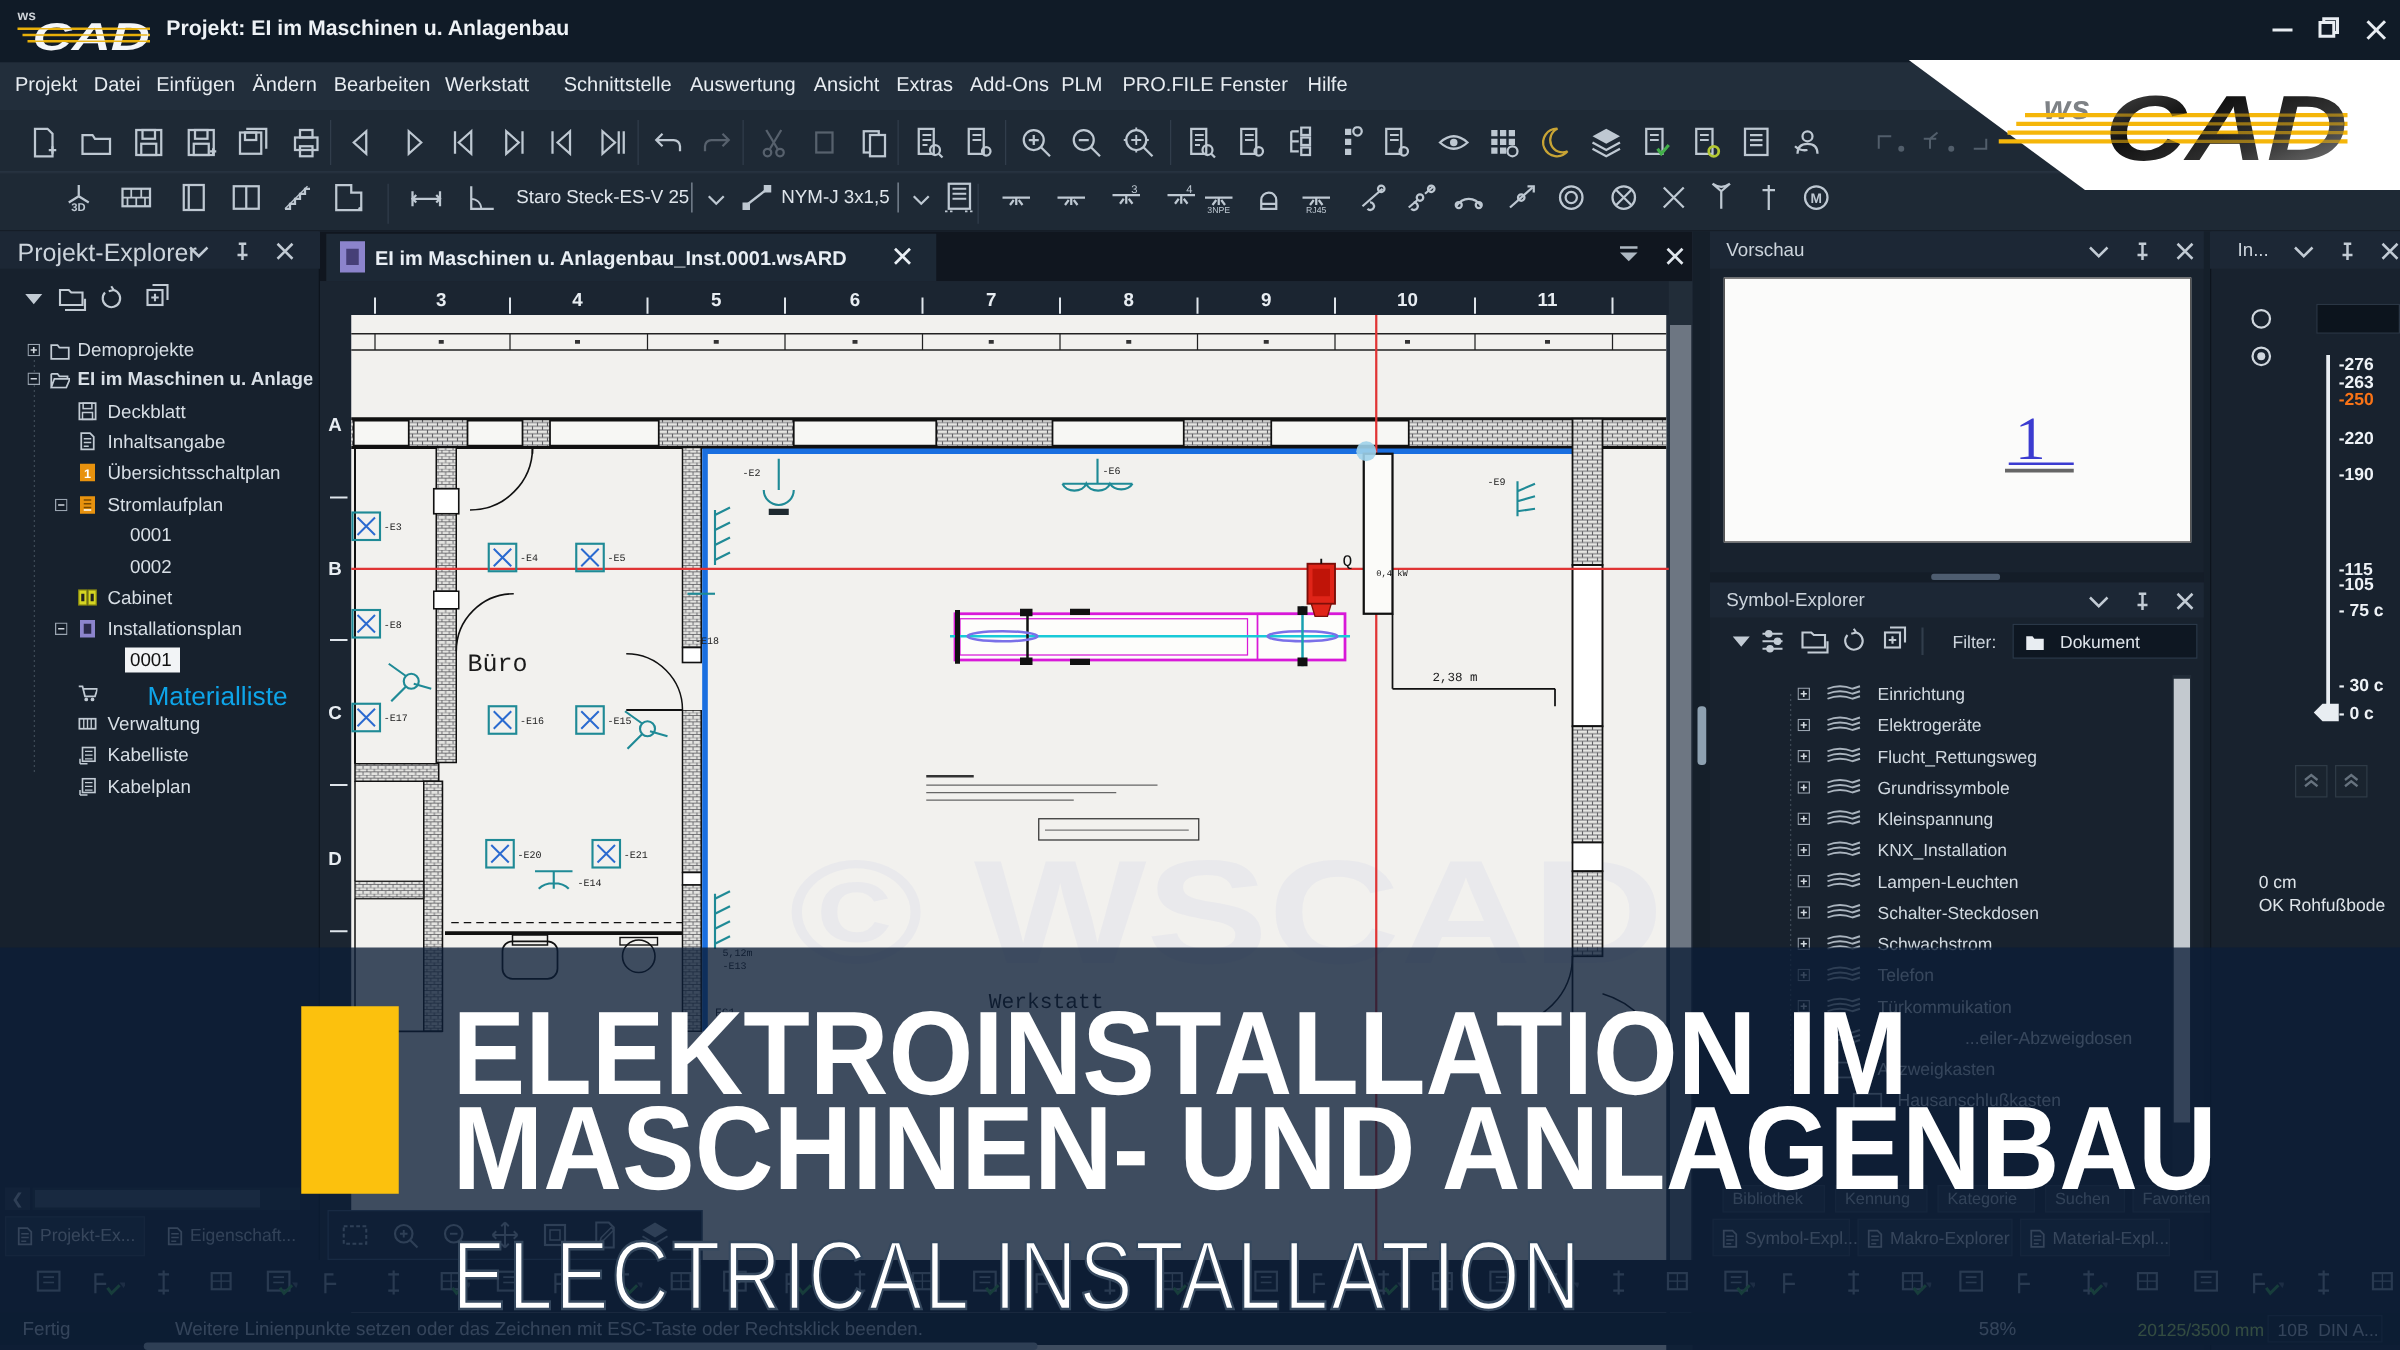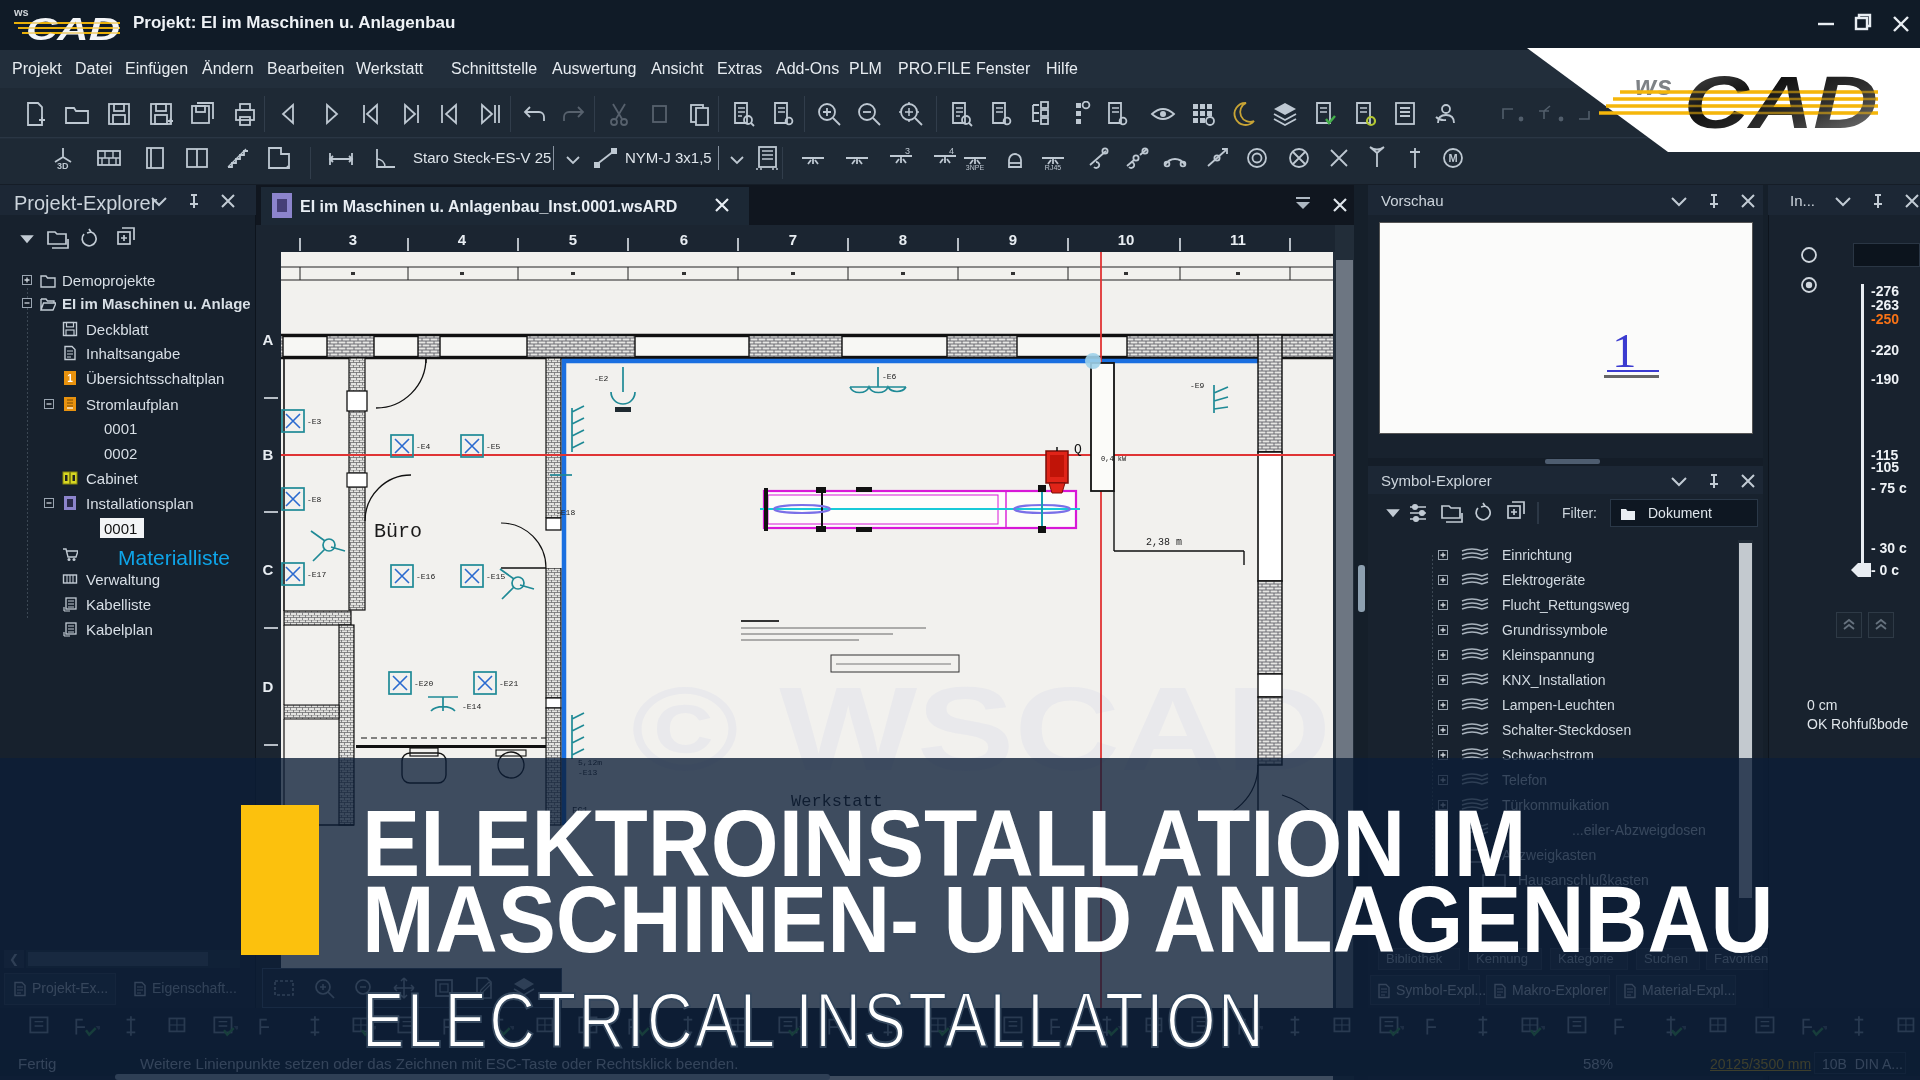--- a/index.html
+++ b/index.html
@@ -1128,21 +1128,21 @@
       <path d="M9 14 l8 -8 l2 2 l-8 8 l-3 1 z" stroke="#aab6c2" fill="none" stroke-width="1.2"></path>
     </svg>
 <svg class="abs" style="left:512px;top:976px;" width="24" height="24" viewBox="0 0 24 24">
       <path d="M12 2 L22 8 L12 14 L2 8 z" fill="#aab6c2"></path>
       <path d="M2 13 L12 19 L22 13" stroke="#aab6c2" fill="none" stroke-width="1.5"></path>
     </svg>
 <div class="abs" style="left:0;top:1050px;width:1920px;height:26px;background:#101b26;"></div>
 <div class="tx" style="left:18px;top:1055px;font-size:15px;color:#c3cdd6;">Fertig</div>
 <div class="tx" style="left:140px;top:1055px;font-size:15px;color:#c3cdd6;">Weitere Linienpunkte setzen oder das Zeichnen mit ESC-Taste oder Rechtsklick beenden.</div>
 <div class="tx" style="left:1583px;top:1055px;font-size:15px;color:#c3cdd6;">58%</div>
-<div class="tx" style="left:1710px;top:1056px;font-size:14px;color:#eab308;text-decoration:underline;">20125/3500 mm</div>
+<div class="tx" style="left:1710px;top:1056px;font-size:14px;color:#bef264;">20125/3500 mm</div>
 <div class="abs" style="left:1814px;top:1052px;width:92px;height:22px;border:1px solid #2a3845;"></div>
 <div class="tx" style="left:1822px;top:1056px;font-size:14px;color:#c3cdd6;">10B  DIN A...</div>
 <div class="abs" style="left:115px;top:1074px;width:715px;height:6px;background:#aab4c0;border-radius:3px;"></div>
 <svg class="abs" style="left:1450px;top:48px;" width="470" height="104" viewBox="0 0 470 104">
  <defs>
   <linearGradient id="met" x1="0" y1="0" x2="1" y2="1">
    <stop offset="0" stop-color="#555"></stop>
           <stop offset="0.35" stop-color="#111"></stop>
    <stop offset="0.65" stop-color="#333"></stop>
           <stop offset="1" stop-color="#888"></stop>

